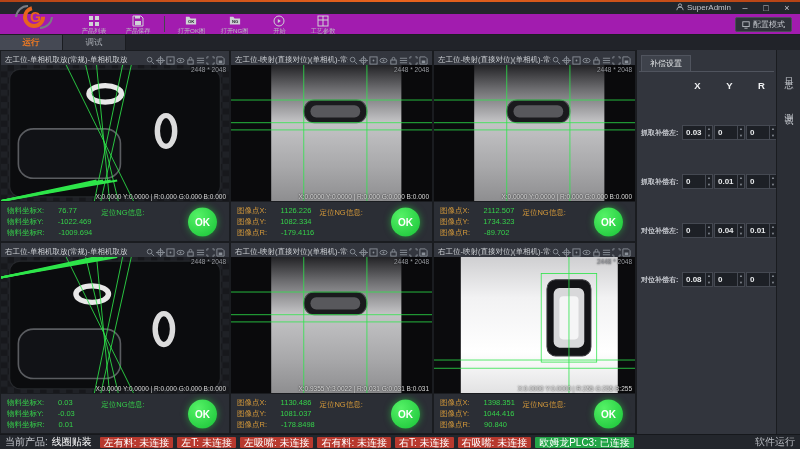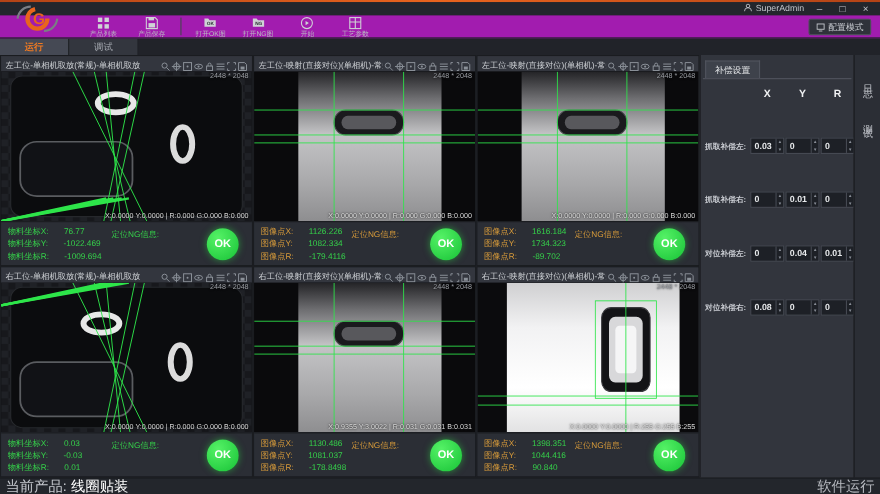--- a/index.html
+++ b/index.html
@@ -62,21 +62,21 @@
   .spin { height:15px; background:#1d2026; border:1px solid #454952; display:flex; }
   .spin .v { flex:1; color:#e8eaec; font-size:8px; line-height:13px; padding-left:3px; }
   .spin .arr { width:7px; border-left:1px solid #454952; display:flex; flex-direction:column; }
   .spin .arr span { flex:1; font-size:4px; line-height:5px; color:#8a8f98; text-align:center; }
 
   
   .sidestrip { width:24px; background:#2b2e35; border-left:1px solid #1a1c20; display:flex; flex-direction:column; align-items:center; padding-top:16px; gap:22px; }
   .vtab { writing-mode:vertical-rl; font-size:9px; color:#c3c6cc; letter-spacing:3px; padding:4px 0; }
 
   
-  .statusbar { height:15px; background:#23262c; border-top:1px solid #16181c; display:flex; align-items:center; padding:0 5px; gap:4px; font-size:13px; }
+  .statusbar { height:15px; background:#23262c; border-top:1px solid #16181c; display:flex; align-items:center; padding:0 5px; gap:4px; font-size:10px; }
   .sb-prod-lbl { color:#c8cbd1; } .sb-prod-val { color:#ffffff; margin-right:4px; }
   .chip { padding:0 4px; height:11px; line-height:11px; border-radius:1px; color:#fff; white-space:nowrap; }
   .chip.error { background:#b8392e; } .chip.ok { background:#22a447; }
   .sb-right { margin-left:auto; color:#b6b9bf;font-family:Liberation Serif, serif; }
 </style>
 </head>
 <body>
 
 <div class="accent-line"></div>
 
@@ -386,21 +386,21 @@
       <line x1="0" y1="34" x2="210" y2="34" stroke="#2ee54a" stroke-width="0.8"></line>
       <line x1="0" y1="56" x2="210" y2="56" stroke="#2ee54a" stroke-width="0.8"></line>
       <line x1="0" y1="63" x2="210" y2="63" stroke="#2ee54a" stroke-width="0.8"></line>
     </svg>
           <span class="res">2448 * 2048</span>
           <span class="coords">X:0.0000 Y:0.0000 | R:0.000 G:0.000 B:0.000</span>
         </div>
         <div class="pinfo">
           <div class="irow">
             <span class="lbl c-orange">图像点X:</span>
-            <span class="val c-green">1616.184</span>
+            <span class="val c-green">2112.507</span>
           </div>
           <div class="irow">
             <span class="lbl c-orange">图像点Y:</span>
             <span class="val c-green">1734.323</span>
           </div>
           <div class="irow">
             <span class="lbl c-orange">图像点R:</span>
             <span class="val c-green">-89.702</span>
           </div>
           <span class="ngl c-orange">定位NG信息:</span>
@@ -757,14 +757,23 @@
 
   <div class="sidestrip" id="sidestrip">
       <span class="vtab">日志</span>
       <span class="vtab">测试</span>
     </div>
 </div>
 
 <div class="statusbar">
   <span class="sb-prod-lbl">当前产品:</span>
   <span class="sb-prod-val">线圈贴装</span>
+  <span id="status-badges" style="display:flex;gap:4px">
+      <span class="chip error">左有料: 未连接</span>
+      <span class="chip error">左T: 未连接</span>
+      <span class="chip error">左吸嘴: 未连接</span>
+      <span class="chip error">右有料: 未连接</span>
+      <span class="chip error">右T: 未连接</span>
+      <span class="chip error">右吸嘴: 未连接</span>
+      <span class="chip ok">欧姆龙PLC3: 已连接</span>
+    </span>
   <span class="sb-right">软件运行</span>
 </div>
 
 </body></html>

